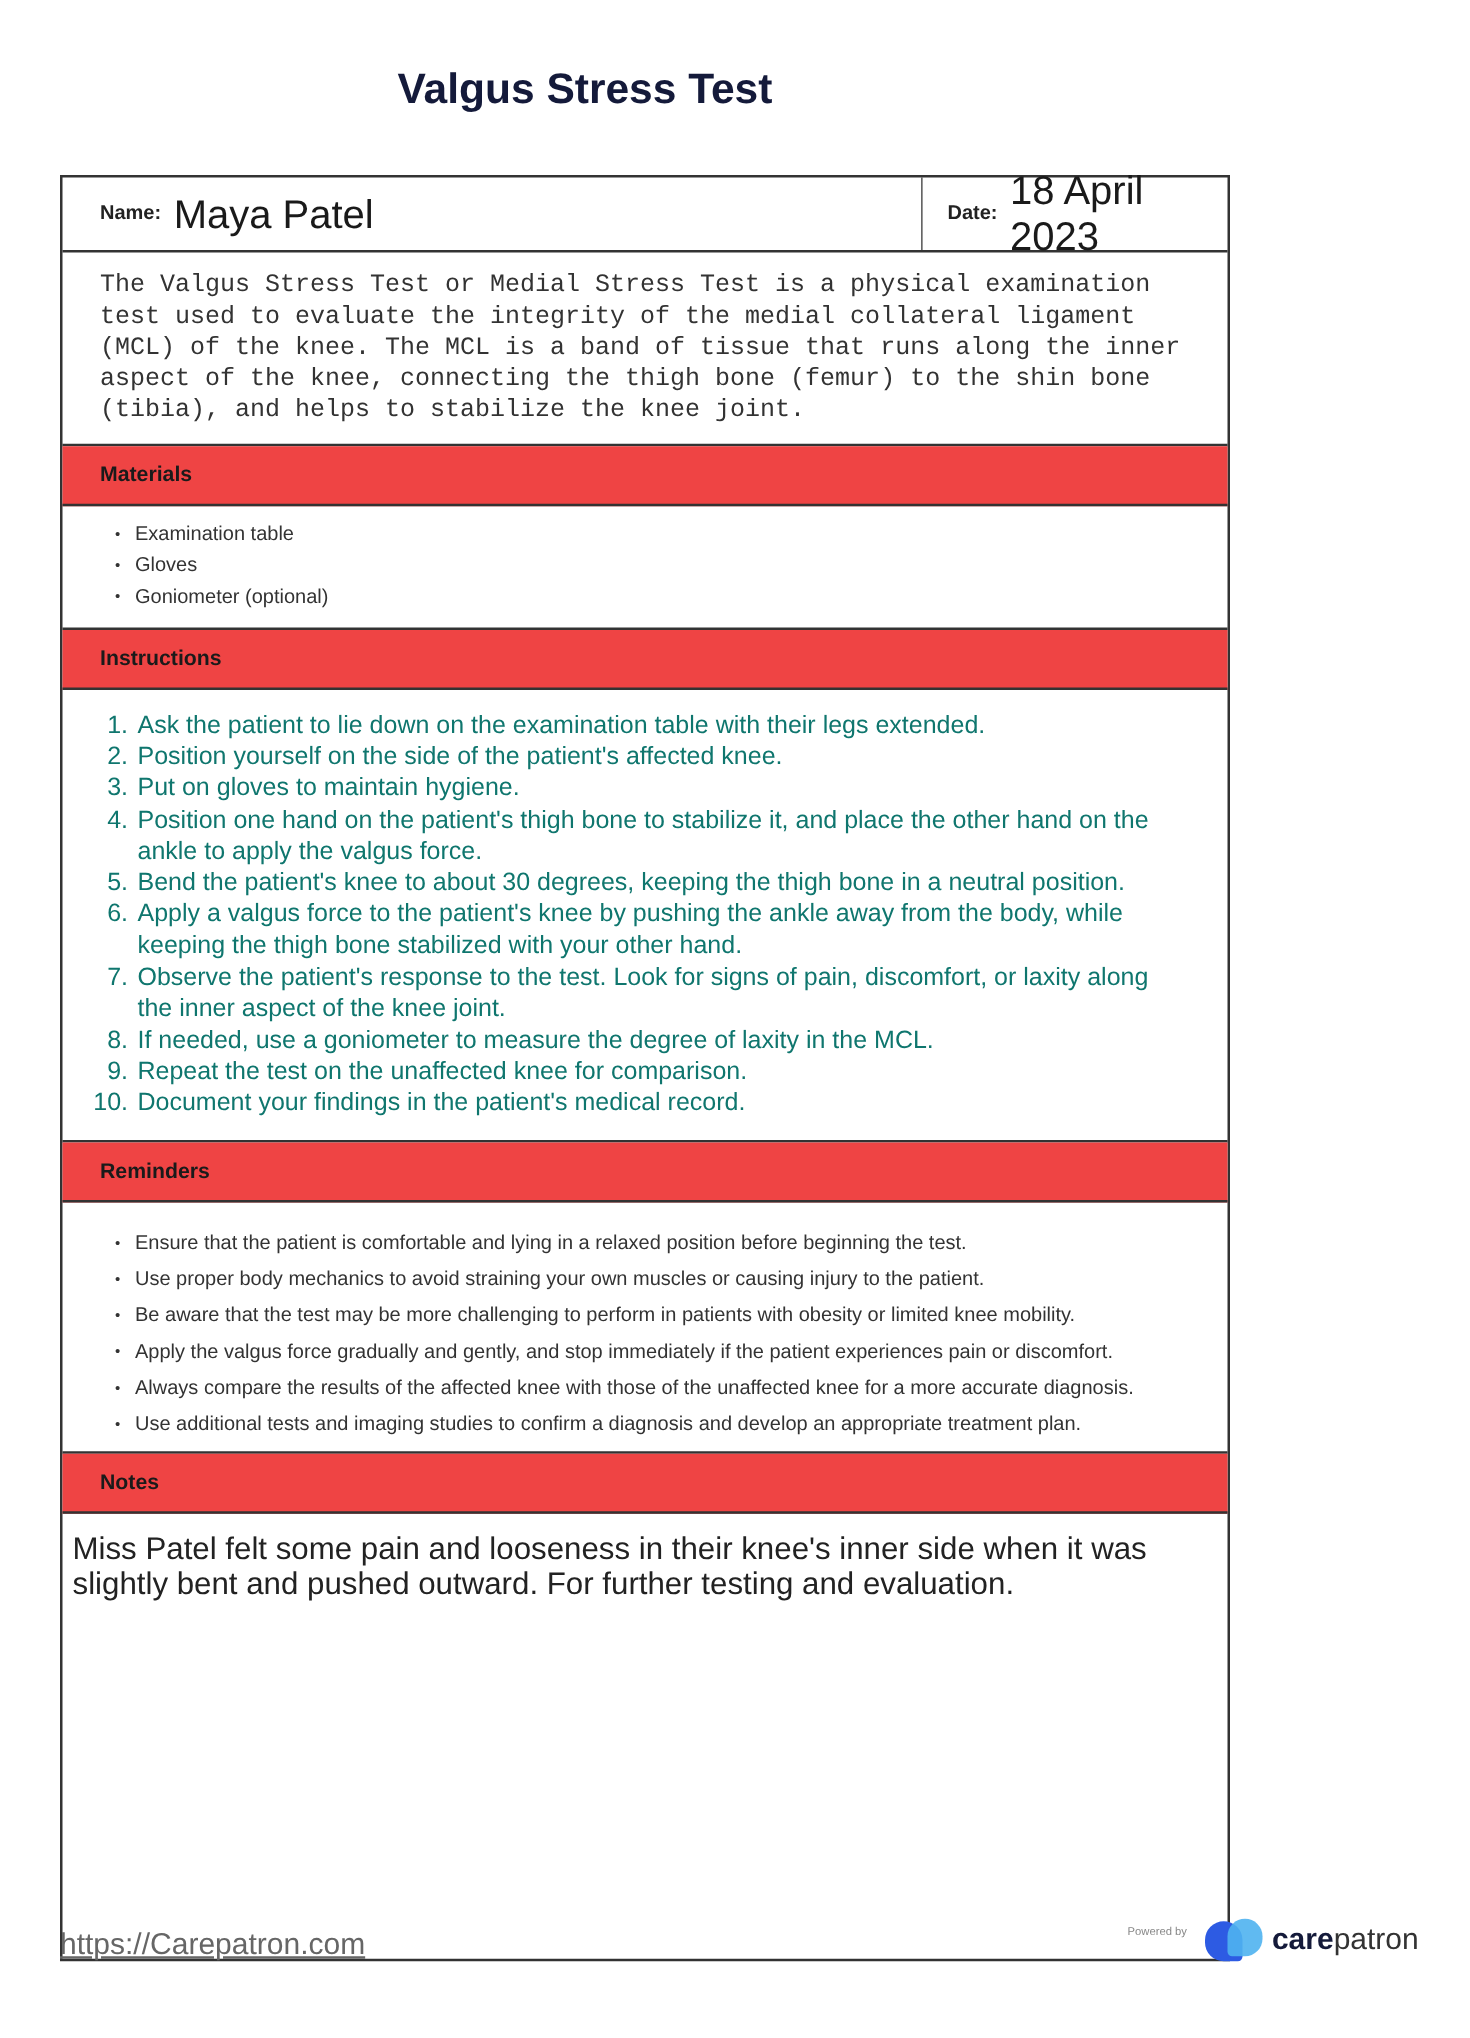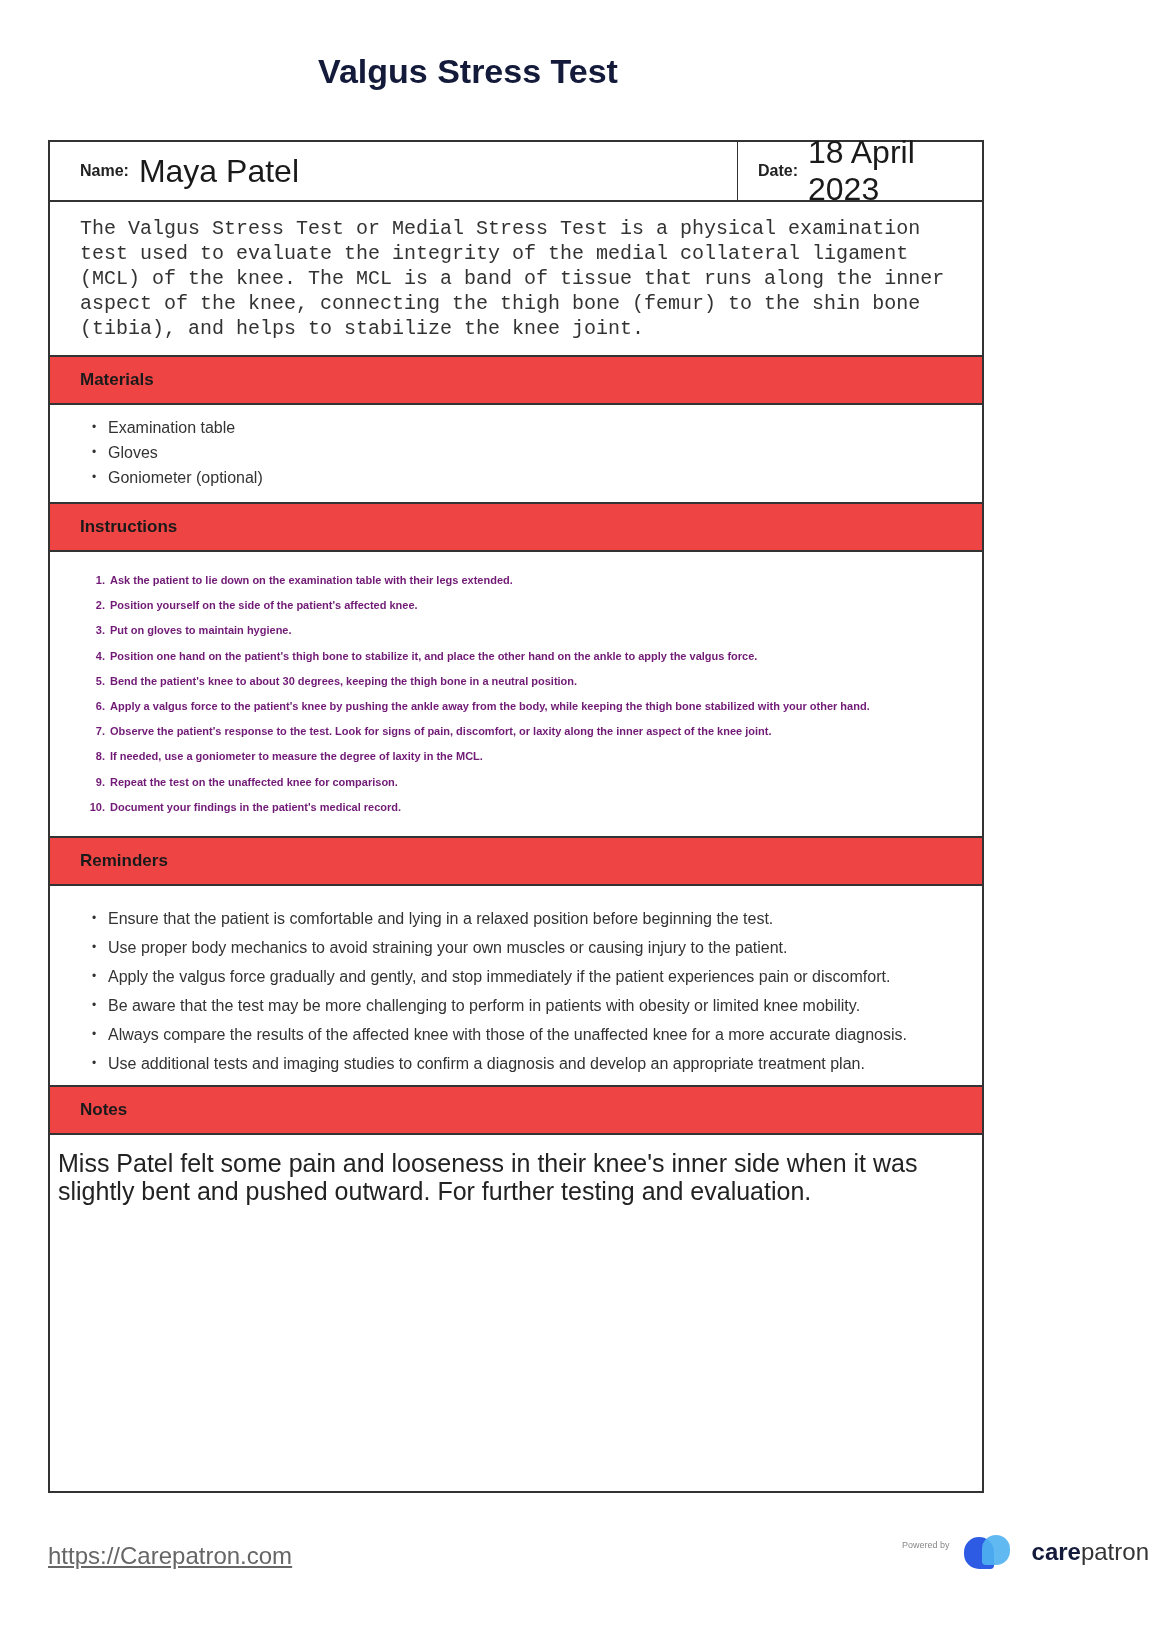--- a/index.html
+++ b/index.html
@@ -10,33 +10,33 @@
   .cell-name { flex: 0 0 688px; border-right: 1.5px solid #333; display: flex; align-items: center; padding-left: 30px; box-sizing: border-box; }
   .cell-date { flex: 1; display: flex; align-items: center; padding-left: 20px; }
   .lbl { font-size: 16px; font-weight: bold; margin-right: 10px; }
   .val { font-size: 32px; color: #1a1a1a; }
   .intro { padding: 14px 30px 14px 30px; font-size: 20px; line-height: 25px; color: #333; border-bottom: 2px solid #333; font-family: Liberation Mono, monospace; }
   .sec-head { background: #ef4444; height: 46px; display: flex; align-items: center; padding-left: 30px; font-size: 17px; font-weight: bold; color: #1a1a1a; border-bottom: 2px solid #333; }
   ul.bul { list-style: none; margin: 0; padding: 10px 30px 12px 30px; font-size: 16px; color: #333; }
   ul.bul li { position: relative; padding-left: 28px; line-height: 25px; }
   ul.bul li::before { content: "•"; position: absolute; left: 12px; font-size: 12px; }
   ul.mat { border-bottom: 2px solid #333; }
-  ol.instr { margin: 0; padding: 16px 30px 16px 58px; font-size: 11px; line-height: 25.2px; color: #701a75; border-bottom: 2px solid #333; font-weight: bold; }
+  ol.instr { margin: 0; padding: 16px 30px 16px 58px; font-size: 20px; line-height: 25.2px; color: #0f766e; border-bottom: 2px solid #333; }
   ol.instr li { padding-left: 2px; }
   ul.rem { padding-top: 18px; padding-bottom: 7px; border-bottom: 2px solid #333; }
   ul.rem li { line-height: 29px; }
   .notes-body { height: 342px; padding: 14px 10px 0 8px; font-size: 25px; line-height: 28px; color: #222; }
   .footer-link { position: absolute; top: 1542px; left: 48px; font-size: 24px; color: #666; text-decoration: underline; }
   .brand { position: absolute; top: 1535px; left: 902px; display: flex; align-items: center; }
   .powered { font-size: 9px; color: #888; margin-right: 14px; margin-top: -14px; }
   .logo-mark { position: relative; width: 48px; height: 34px; margin-right: 6px; }
   .logo-mark .b1 { position: absolute; left: 0; top: 2px; width: 30px; height: 32px; background: #2d5be3; border-radius: 16px 16px 4px 16px; }
   .logo-mark .b2 { position: absolute; left: 18px; top: 0; width: 28px; height: 30px; background: #4fb3f0; border-radius: 15px 15px 15px 4px; opacity: 0.9; }
   .logo-text { font-size: 24px; color: #333; }
-  .logo-text b { color: #141a3a; margin-left: 14px; }
+  .logo-text b { color: #141a3a; }
 </style>
 </head>
 <body>
 
 <div class="title">Valgus Stress Test</div>
 
 <div class="sheet">
   <div class="row-head">
     <div class="cell-name">
       <span class="lbl">Name:</span>
@@ -68,22 +68,22 @@
     <li>Observe the patient's response to the test. Look for signs of pain, discomfort, or laxity along the inner aspect of the knee joint.</li>
     <li>If needed, use a goniometer to measure the degree of laxity in the MCL.</li>
     <li>Repeat the test on the unaffected knee for comparison.</li>
     <li>Document your findings in the patient's medical record.</li>
   </ol>
 
   <div class="sec-head">Reminders</div>
   <ul class="bul rem">
     <li>Ensure that the patient is comfortable and lying in a relaxed position before beginning the test.</li>
     <li>Use proper body mechanics to avoid straining your own muscles or causing injury to the patient.</li>
+    <li>Be aware that the test may be more challenging to perform in patients with obesity or limited knee mobility.</li>
     <li>Apply the valgus force gradually and gently, and stop immediately if the patient experiences pain or discomfort.</li>
-    <li>Be aware that the test may be more challenging to perform in patients with obesity or limited knee mobility.</li>
     <li>Always compare the results of the affected knee with those of the unaffected knee for a more accurate diagnosis.</li>
     <li>Use additional tests and imaging studies to confirm a diagnosis and develop an appropriate treatment plan.</li>
   </ul>
 
   <div class="sec-head">Notes</div>
   <div class="notes-body">Miss Patel felt some pain and looseness in their knee's inner side when it was slightly bent and pushed outward. For further testing and evaluation.</div>
 </div>
 
 <a class="footer-link">https://Carepatron.com</a>
 

